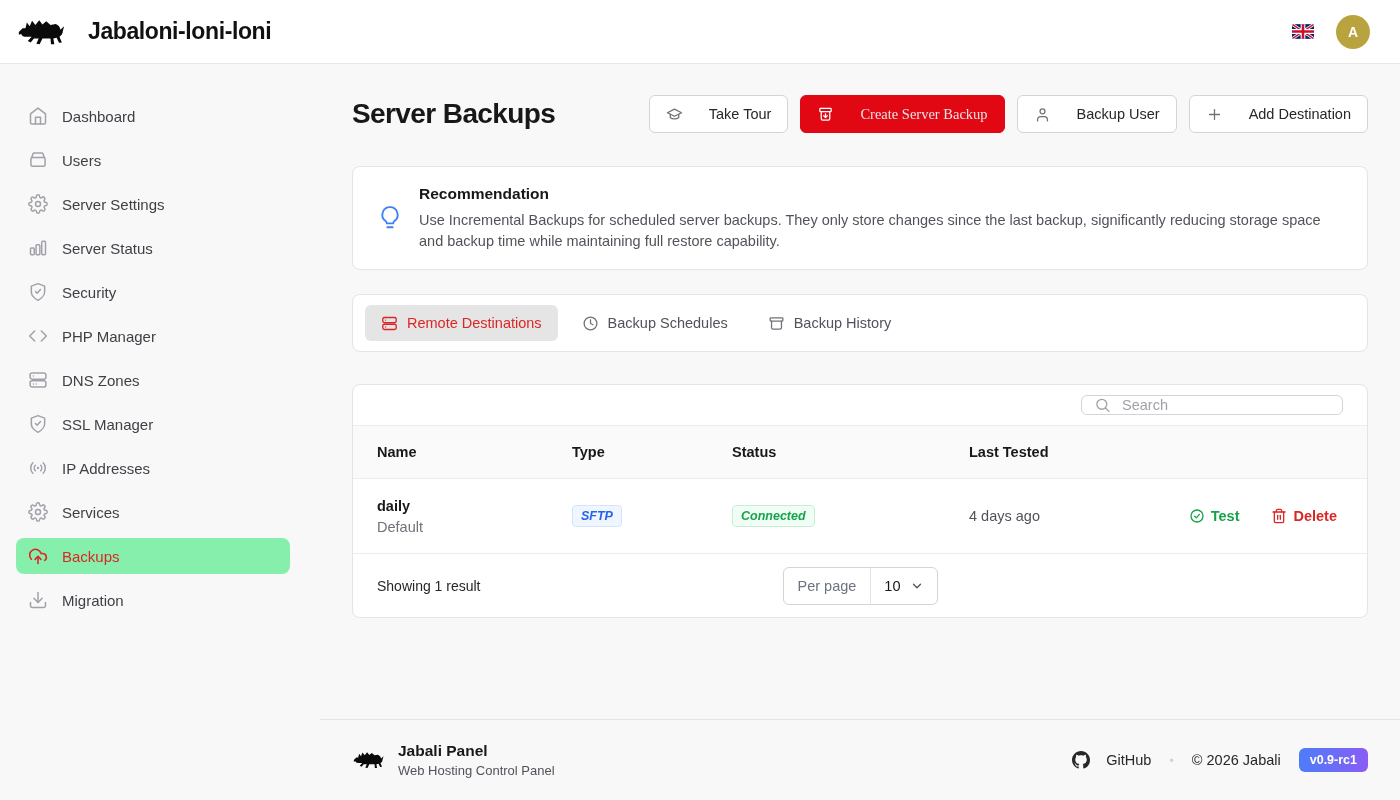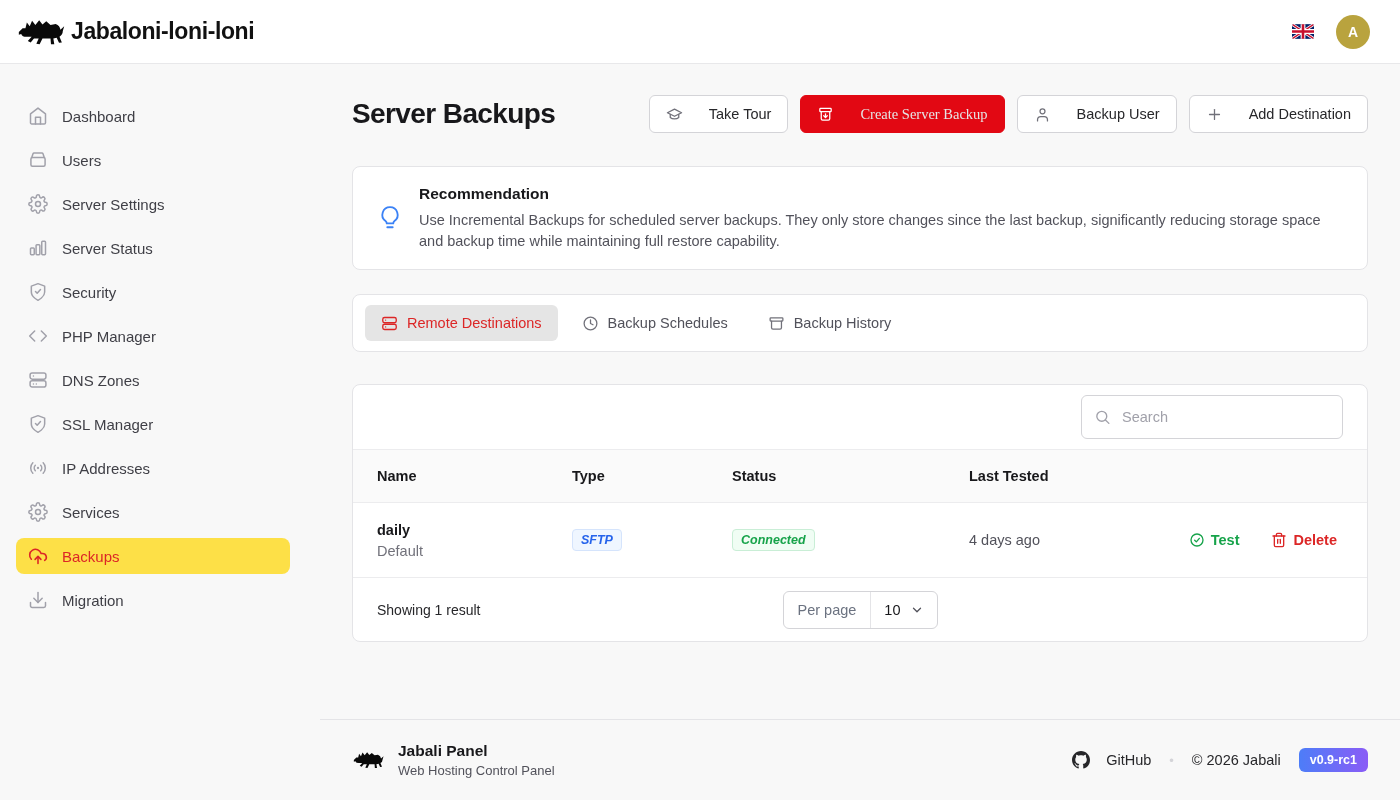--- a/index.html
+++ b/index.html
@@ -7,35 +7,35 @@
   body {
     width:1400px; height:800px; overflow:hidden;
     font-family:"Liberation Sans", sans-serif;
     background:#f8f8f8; color:#18181b;
   }
   svg { display:block; }
 
   
   .topbar { height:64px; background:#fff; border-bottom:1px solid #e8e8ea;
     display:flex; align-items:center; padding:0 16px; }
-  .brand { display:flex; align-items:center; gap:3px; }
+  .brand { display:flex; align-items:center; gap:20px; }
   .brand-logo { width:52px; height:36px; color:#0a0a0a; }
   .brand-title { font-size:23px; font-weight:700; letter-spacing:-0.4px; color:#111; }
   .topbar-right { margin-left:auto; display:flex; align-items:center; gap:22px; padding-right:14px; }
   .flag { width:22px; height:15px; border-radius:2px; overflow:hidden; cursor:pointer; }
   .avatar { width:34px; height:34px; border-radius:50%; background:#b9a33e; color:#fff;
     font-weight:700; font-size:14px; display:flex; align-items:center; justify-content:center; cursor:pointer; }
 
   
   .layout { display:flex; height:736px; }
   .sidebar { width:320px; flex:none; padding:34px 30px 8px 16px; }
   .nav-item { display:flex; align-items:center; gap:14px; height:36px; margin-bottom:8px;
     border-radius:8px; padding:0 12px; font-size:15px; color:#3f3f46; cursor:pointer; }
   .nav-item .nicon { width:20px; height:20px; color:#a1a1aa; flex:none; }
-  .nav-item.active { background:#fde047; color:#dc2626; font-weight:500; }
+  .nav-item.active { background:#86efac; color:#dc2626; font-weight:500; }
   .nav-item.active .nicon { color:#dc2626; }
 
   .main { flex:1; display:flex; flex-direction:column; }
   .content { padding:26px 32px 0; }
 
   
   .page-head { display:flex; align-items:center; height:48px; }
   .page-title { font-size:28px; font-weight:700; letter-spacing:-0.6px; }
   .actions { margin-left:auto; display:flex; gap:12px; }
   .btn { display:inline-flex; align-items:center; gap:26px; height:38px; padding:0 16px;
@@ -57,21 +57,21 @@
     border-radius:6px; font-size:14.5px; font-weight:500; color:#52525b;
     background:transparent; border:none; font-family:inherit; cursor:pointer; }
   .tab .ticon { width:17px; height:17px; color:#71717a; }
   .tab.active { background:#e5e5e5; color:#dc2626; }
   .tab.active .ticon { color:#dc2626; }
 
   
   .table-card { margin-top:32px; }
   .table-toolbar { padding:10px 24px; display:flex; justify-content:flex-end; }
   .search-box { position:relative; width:262px; }
-  .search-box input { width:100%; height:44px; border:1px solid #d4d4d8; border-radius:6px;
+  .search-box input { width:100%; height:20px; border:1px solid #d4d4d8; border-radius:6px;
     padding:0 12px 0 40px; font-size:14.5px; font-family:inherit; color:#18181b; background:#fff; outline:none; }
   .search-box input::placeholder { color:#a1a1aa; }
   .search-icon { position:absolute; left:13px; top:50%; transform:translateY(-50%);
     width:17px; height:17px; color:#a1a1aa; }
 
   .tbl-head, .tbl-row { display:grid; grid-template-columns:195px 160px 237px 1fr auto;
     align-items:center; padding:0 24px; }
   .tbl-head { height:54px; background:#fafafa; border-top:1px solid #ececee;
     border-bottom:1px solid #ececee; font-size:14.5px; font-weight:700; color:#18181b; }
   .tbl-row { height:74px; font-size:14.5px; }

